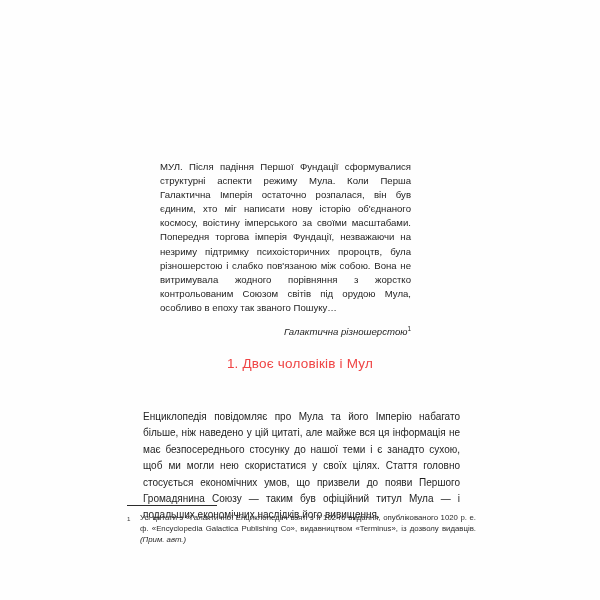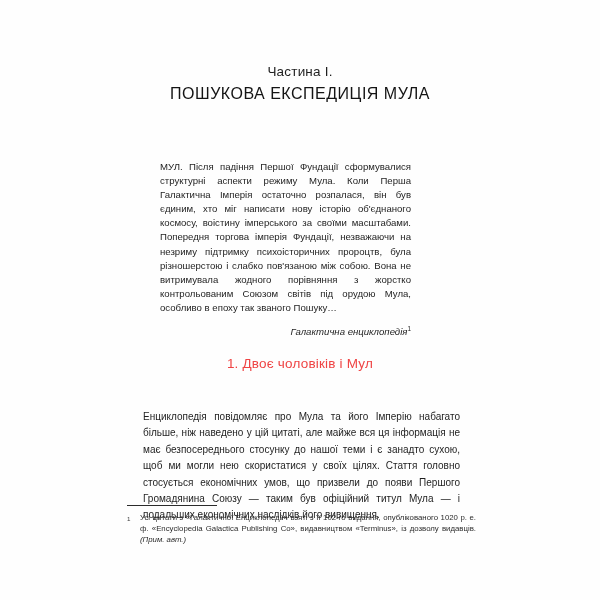--- a/index.html
+++ b/index.html
@@ -142,29 +142,25 @@
   .footnote-italic {
     font-style: italic;
     margin-top: 38px;
   }
 </style>
 </head>
 <body>
 
 <div class="page">
 
-  <div class="part-title">
-    <div class="part-number">Частина I.</div>
-    <div class="part-name">ПОШУКОВА ЕКСПЕДИЦІЯ МУЛА</div>
-  </div>
 
   <div class="epigraph">
     <div class="epigraph-text">МУЛ. Після падіння Першої Фундації сформувалися структурні аспекти режиму Мула. Коли Перша Галактична Імперія остаточно розпалася, він був єдиним, хто міг написати нову історію об'єднаного космосу, воістину імперського за своїми масштабами. Попередня торгова імперія Фундації, незважаючи на незриму підтримку психоісторичних пророцтв, була різношерстою і слабко пов'язаною між собою. Вона не витримувала жодного порівняння з жорстко контрольованим Союзом світів під орудою Мула, особливо в епоху так званого Пошуку…</div>
     <div class="epigraph-source">
-      <span>Галактична енциклопедія</span><span class="fn-ref">1</span>
+      <span>Галактична різношерстою</span><span class="fn-ref">1</span>
     </div>
   </div>
 
   <div class="chapter-heading">1. Двоє чоловіків і Мул</div>
 
   <div class="body-block">
     <p class="body-paragraph">Енциклопедія повідомляє про Мула та його Імперію набагато більше, ніж наведено у цій цитаті, але майже вся ця інформація не має безпосереднього стосунку до нашої теми і є занадто сухою, щоб ми могли нею скористатися у своїх цілях. Стаття головно стосується економічних умов, що призвели до появи Першого Громадянина Союзу — таким був офіційний титул Мула — і подальших економічних наслідків його вивищення.</p>
   </div>
 
   <div class="footnote-rule"></div>

